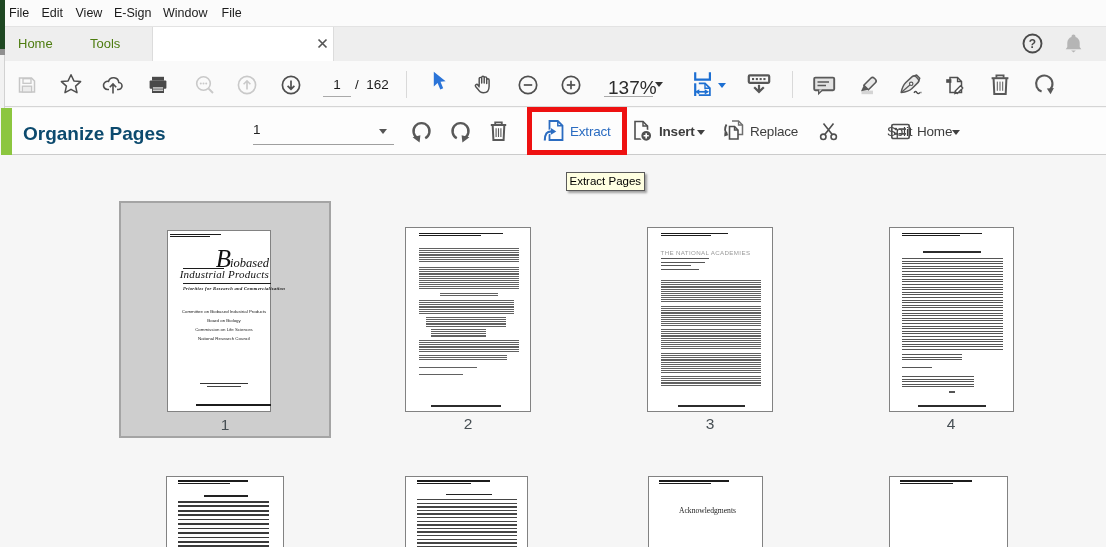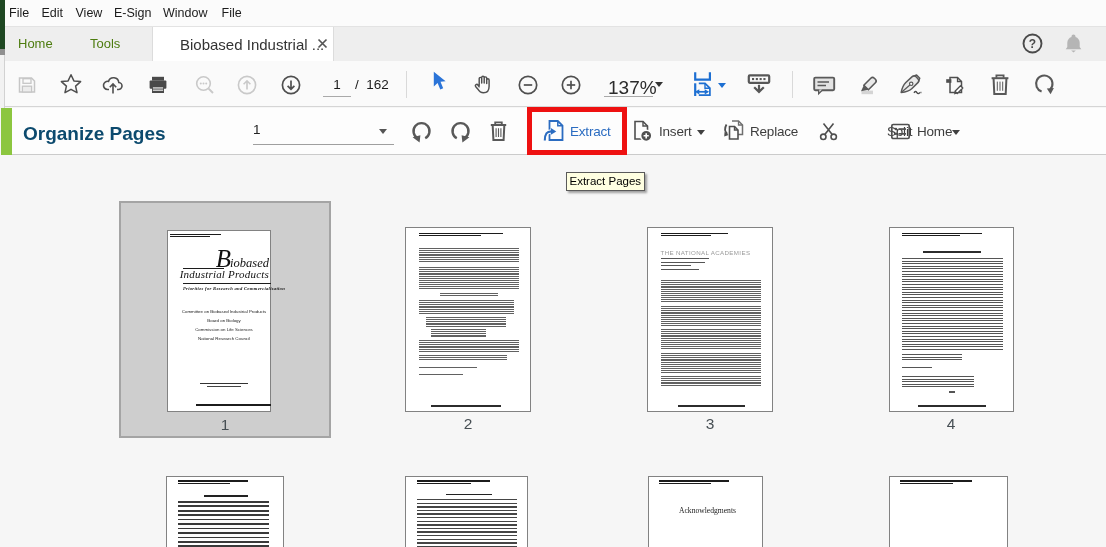--- a/index.html
+++ b/index.html
@@ -59,21 +59,20 @@
   <span style="left:70.5px;">View</span>
   <span style="left:109px;">E-Sign</span>
   <span style="left:158px;">Window</span>
   <span style="left:216.5px;">File</span>
 </div>
 
 <div class="abs" id="tabbar">
   <div id="activetab"></div>
   <span class="tabtxt" style="left:13px;">Home</span>
   <span class="tabtxt" style="left:85px;">Tools</span>
-  <span class="tabtxt" style="left:175px;color:#333;font-size:15px;">Biobased Industrial ...</span>
 </div>
 
 <div class="abs" id="toolbar"></div>
 
 <div class="abs" id="orgbar"></div>
 <div id="greenaccent"></div>
 <div id="orgtitle">Organize Pages</div>
 
 <svg style="left:16px;top:74px;" width="22" height="22" viewBox="0 0 22 22">
   <path d="M3.5 4 H15.5 L18.5 7 V18 H3.5 Z" fill="none" stroke="#c6c6c6" stroke-width="1.5"></path>
@@ -251,21 +250,21 @@
   <polygon points="7.9,9.1 13.3,12.4 7.9,15.7" fill="#2b6cc1"></polygon>
 </svg>
 <div class="btnlabel" style="left:570px;color:#2b6cc1;">Extract</div>
 
 <svg style="left:631px;top:119px;" width="24" height="25" viewBox="0 0 24 25">
   <path d="M4,2.5 H12 L16.5,7 V20 H4 Z" fill="none" stroke="#4f4f4f" stroke-width="1.6"></path>
   <path d="M12,2.5 V7 H16.5" fill="none" stroke="#4f4f4f" stroke-width="1.4"></path>
   <circle cx="15.2" cy="16.8" r="5.6" fill="#4f4f4f" stroke="#fdfdfd" stroke-width="1.5"></circle>
   <path d="M15.2,14.2 V19.4 M12.6,16.8 H17.8" stroke="#fdfdfd" stroke-width="1.6"></path>
 </svg>
-<div class="btnlabel" style="left:659px;">Insert</div>
+<div class="btnlabel" style="left:659px;font-weight:bold;">Insert</div>
 <div class="abs" style="left:697px;top:129.5px;width:0;height:0;border-left:4.5px solid transparent;border-right:4.5px solid transparent;border-top:5.2px solid #404040;"></div>
 
 <svg style="left:722px;top:118px;" width="26" height="26" viewBox="0 0 26 26">
   <path d="M10,3 H16.5 L20.5,7 V16.5 H15" fill="none" stroke="#6f6f6f" stroke-width="1.5"></path>
   <path d="M16.5,3 V7 H20.5" fill="none" stroke="#6f6f6f" stroke-width="1.3"></path>
   <path d="M7.5,8.5 H12.5 L16,12 V21 H7.5 Z" fill="#fdfdfd" stroke="#4f4f4f" stroke-width="1.6"></path>
   <path d="M12.5,8.5 V12 H16" fill="none" stroke="#4f4f4f" stroke-width="1.4"></path>
   <path d="M4.5,6.5 C2.5,10 2.8,13.5 5.2,15.8" fill="none" stroke="#4f4f4f" stroke-width="1.8"></path>
   <polygon points="2.6,13.8 6.6,16.9 2.2,18.5" fill="#4f4f4f"></polygon>
 </svg>

